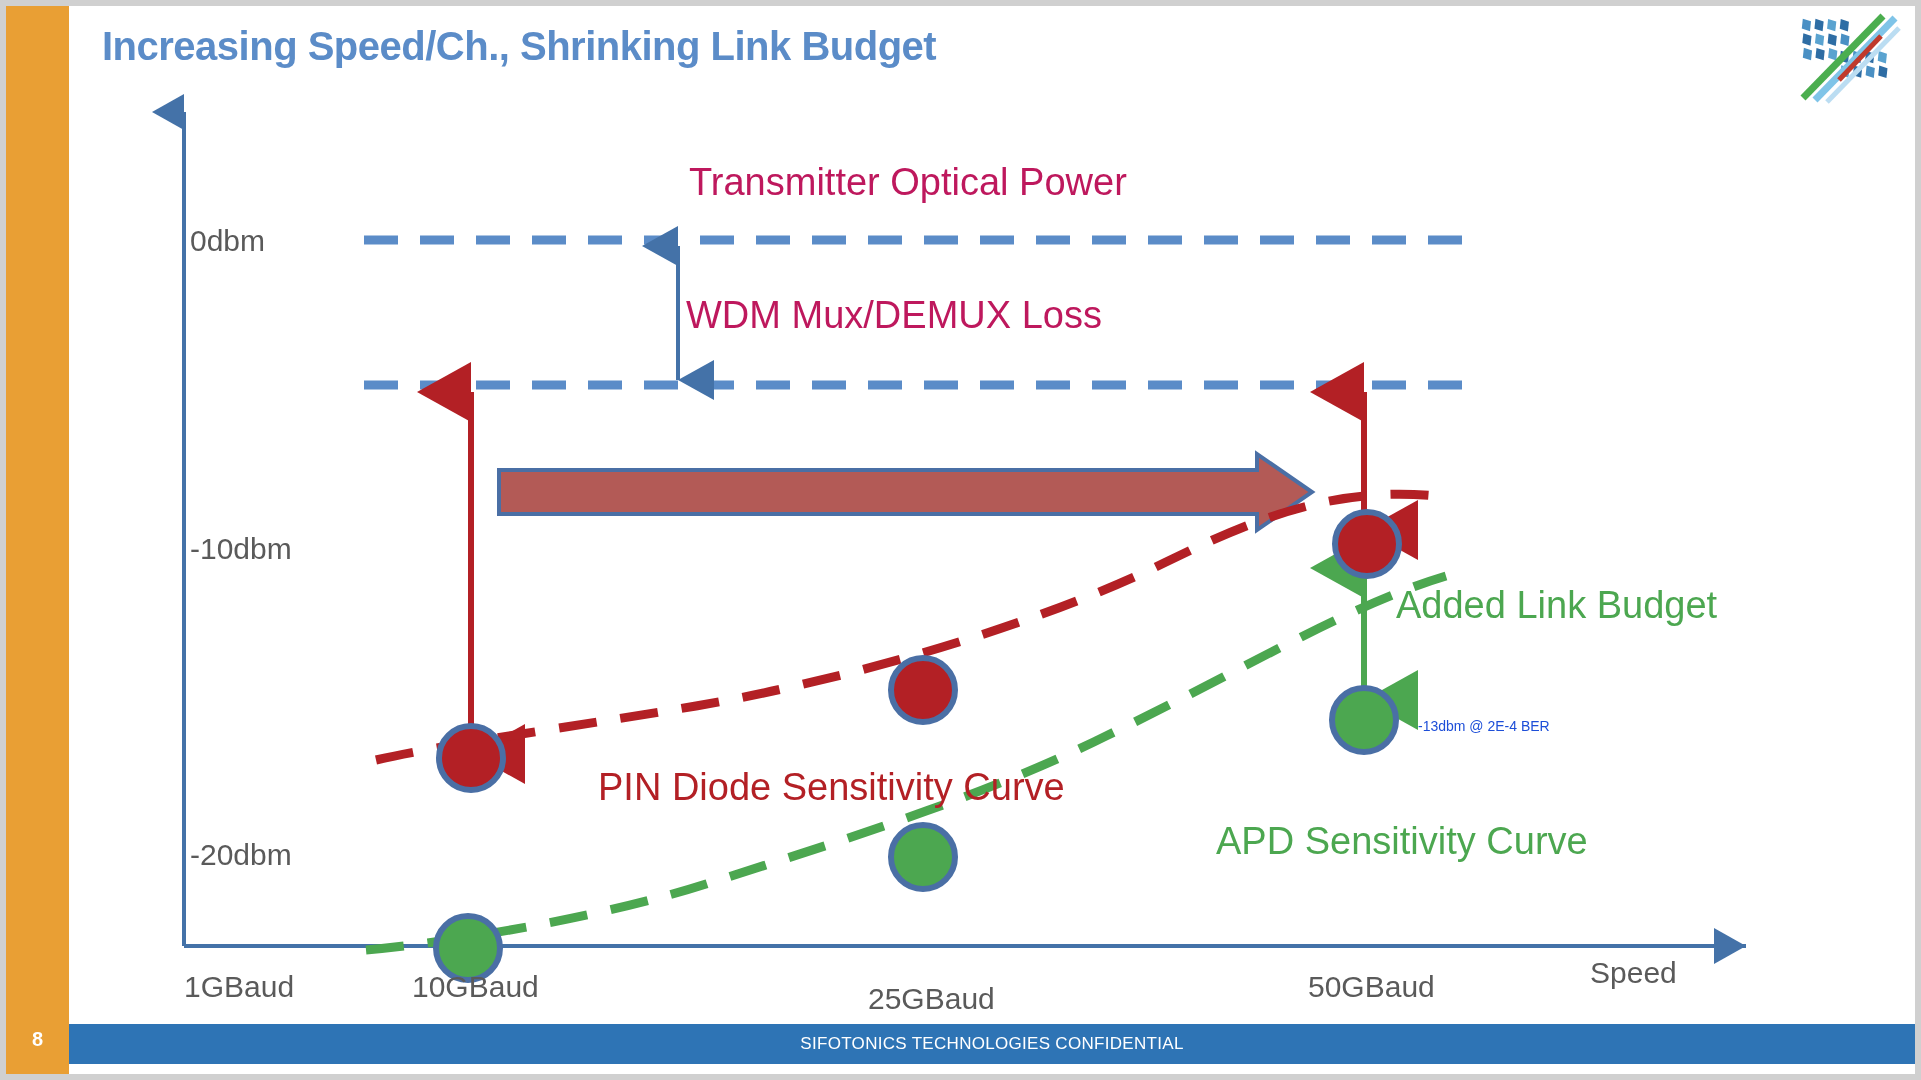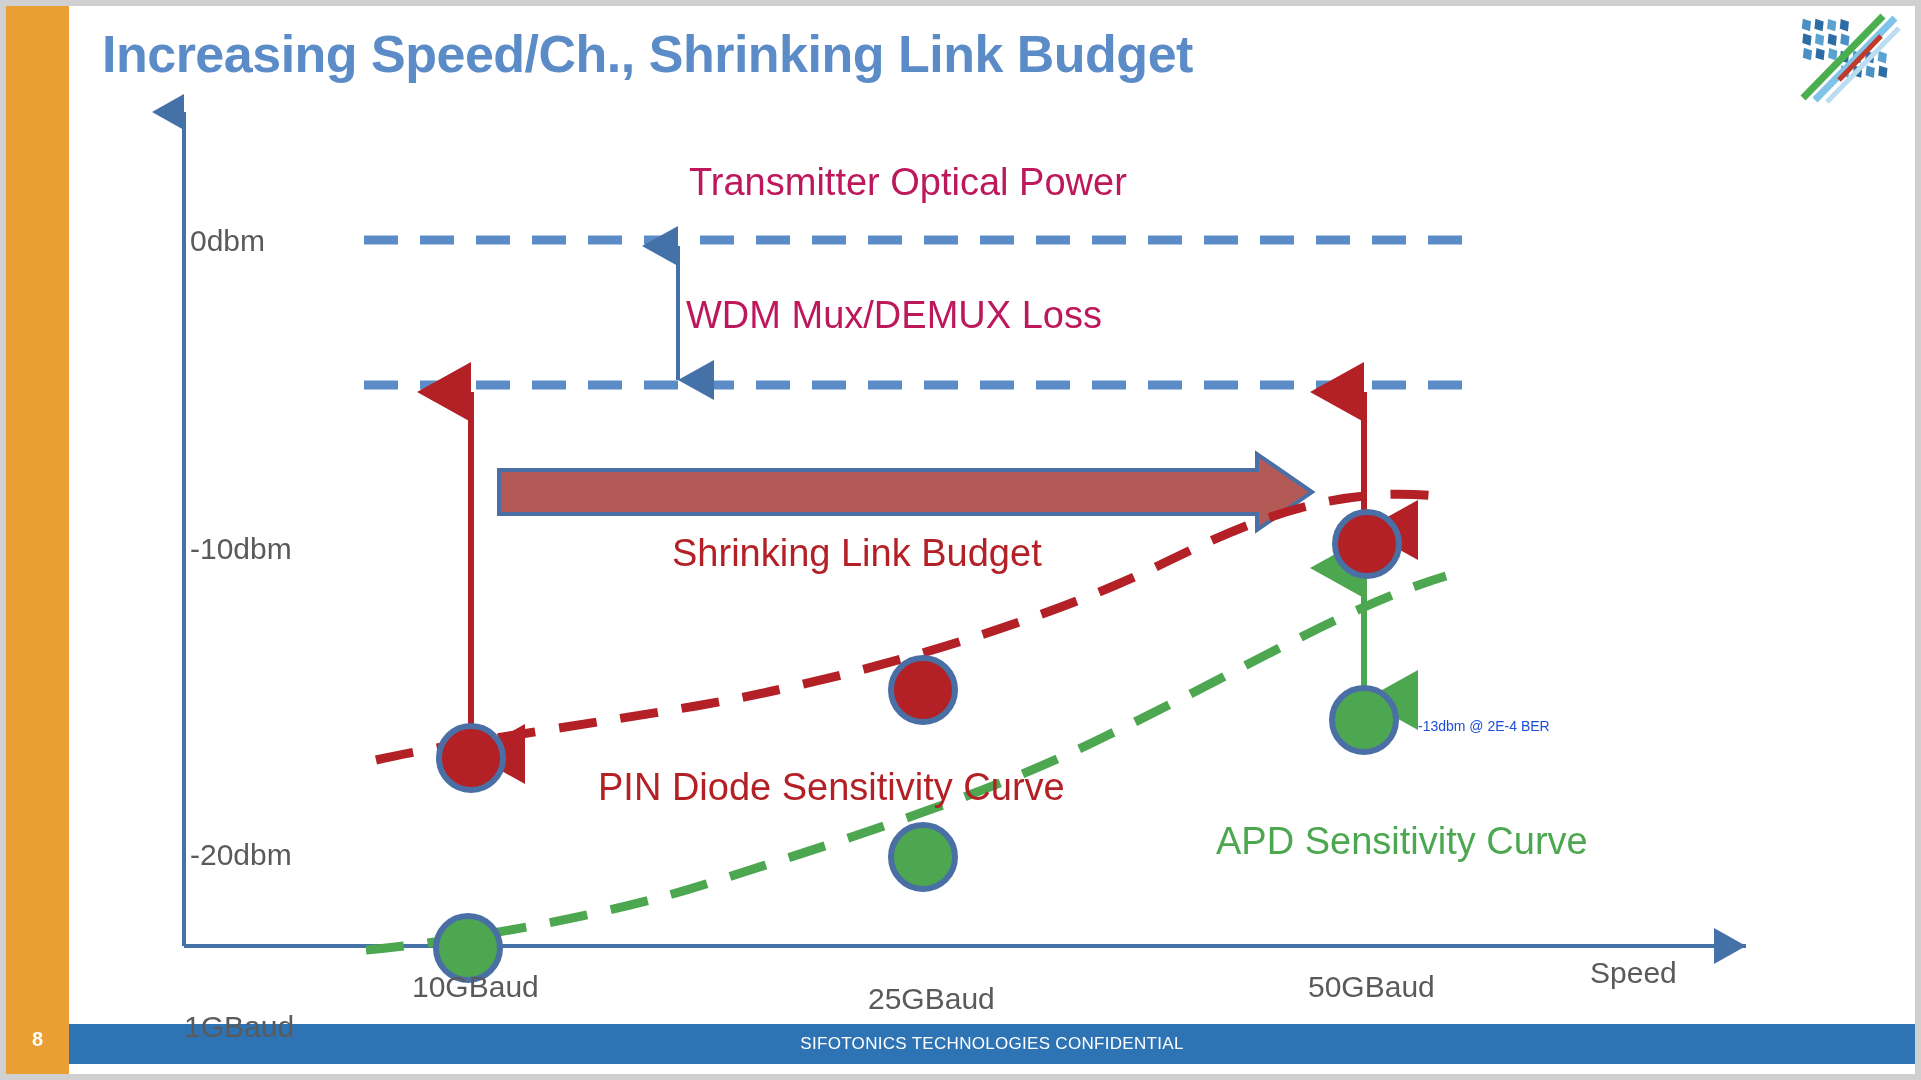--- a/index.html
+++ b/index.html
@@ -75,21 +75,21 @@
     letter-spacing: 0.3px;
     font-family: "Liberation Sans", sans-serif;
   }
 
   
   .slide-title {
     position: absolute;
     left: 96px;
     top: 18px;
     color: #5B8CC8;
-    font-size: 52px;
+    font-size: 40px;
     font-weight: bold;
     font-family: "Liberation Sans", sans-serif;
     white-space: nowrap;
     letter-spacing: -0.5px;
   }
 
   
   .logo-box {
     position: absolute;
     right: 10px;
@@ -233,34 +233,34 @@
 
       <circle cx="917" cy="851" r="32" fill="#4CA750" stroke="#4A6FA5" stroke-width="6"></circle>
 
       <circle cx="1358" cy="714" r="32" fill="#4CA750" stroke="#4A6FA5" stroke-width="6"></circle>
     </svg>
 
     <div class="lbl tick-lbl" style="left:184px; top:218px;">0dbm</div>
     <div class="lbl tick-lbl" style="left:184px; top:526px;">-10dbm</div>
     <div class="lbl tick-lbl" style="left:184px; top:832px;text-align:center;">-20dbm</div>
 
-    <div class="lbl tick-lbl" style="left:178px; top:964px;margin-top:40px;">1GBaud</div>
+    <div class="lbl tick-lbl" style="left:178px; top:964px;">1GBaud</div>
     <div class="lbl tick-lbl" style="left:406px; top:964px;">10GBaud</div>
     <div class="lbl tick-lbl" style="left:862px; top:964px;margin-top:12px;">25GBaud</div>
     <div class="lbl tick-lbl" style="left:1302px; top:964px;text-align:center;">50GBaud</div>
     <div class="lbl tick-lbl" style="left:1584px; top:950px;">Speed</div>
 
     <div class="lbl gray-annot" style="left:683px; top:155px;">Transmitter Optical Power</div>
 
     <div class="lbl gray-annot" style="left:680px; top:288px;">WDM Mux/DEMUX Loss</div>
 
-    <div class="lbl red-annot" style="left:666px; top:526px;">Shrinking Link Budget</div>
 
     <div class="lbl red-annot" style="left:592px; top:760px;">PIN Diode Sensitivity Curve</div>
 
+    <div class="lbl green-annot" style="left:1390px; top:578px;">Added Link Budget</div>
 
     <div class="lbl green-annot" style="left:1210px; top:814px;text-align:center;">APD Sensitivity Curve</div>
 
     <div class="lbl green-small" style="left:1412px; top:712px;">-13dbm @ 2E-4 BER</div>
 
   </div>
   <div class="frame-edge"></div>
 </div>
 
 </body></html>

